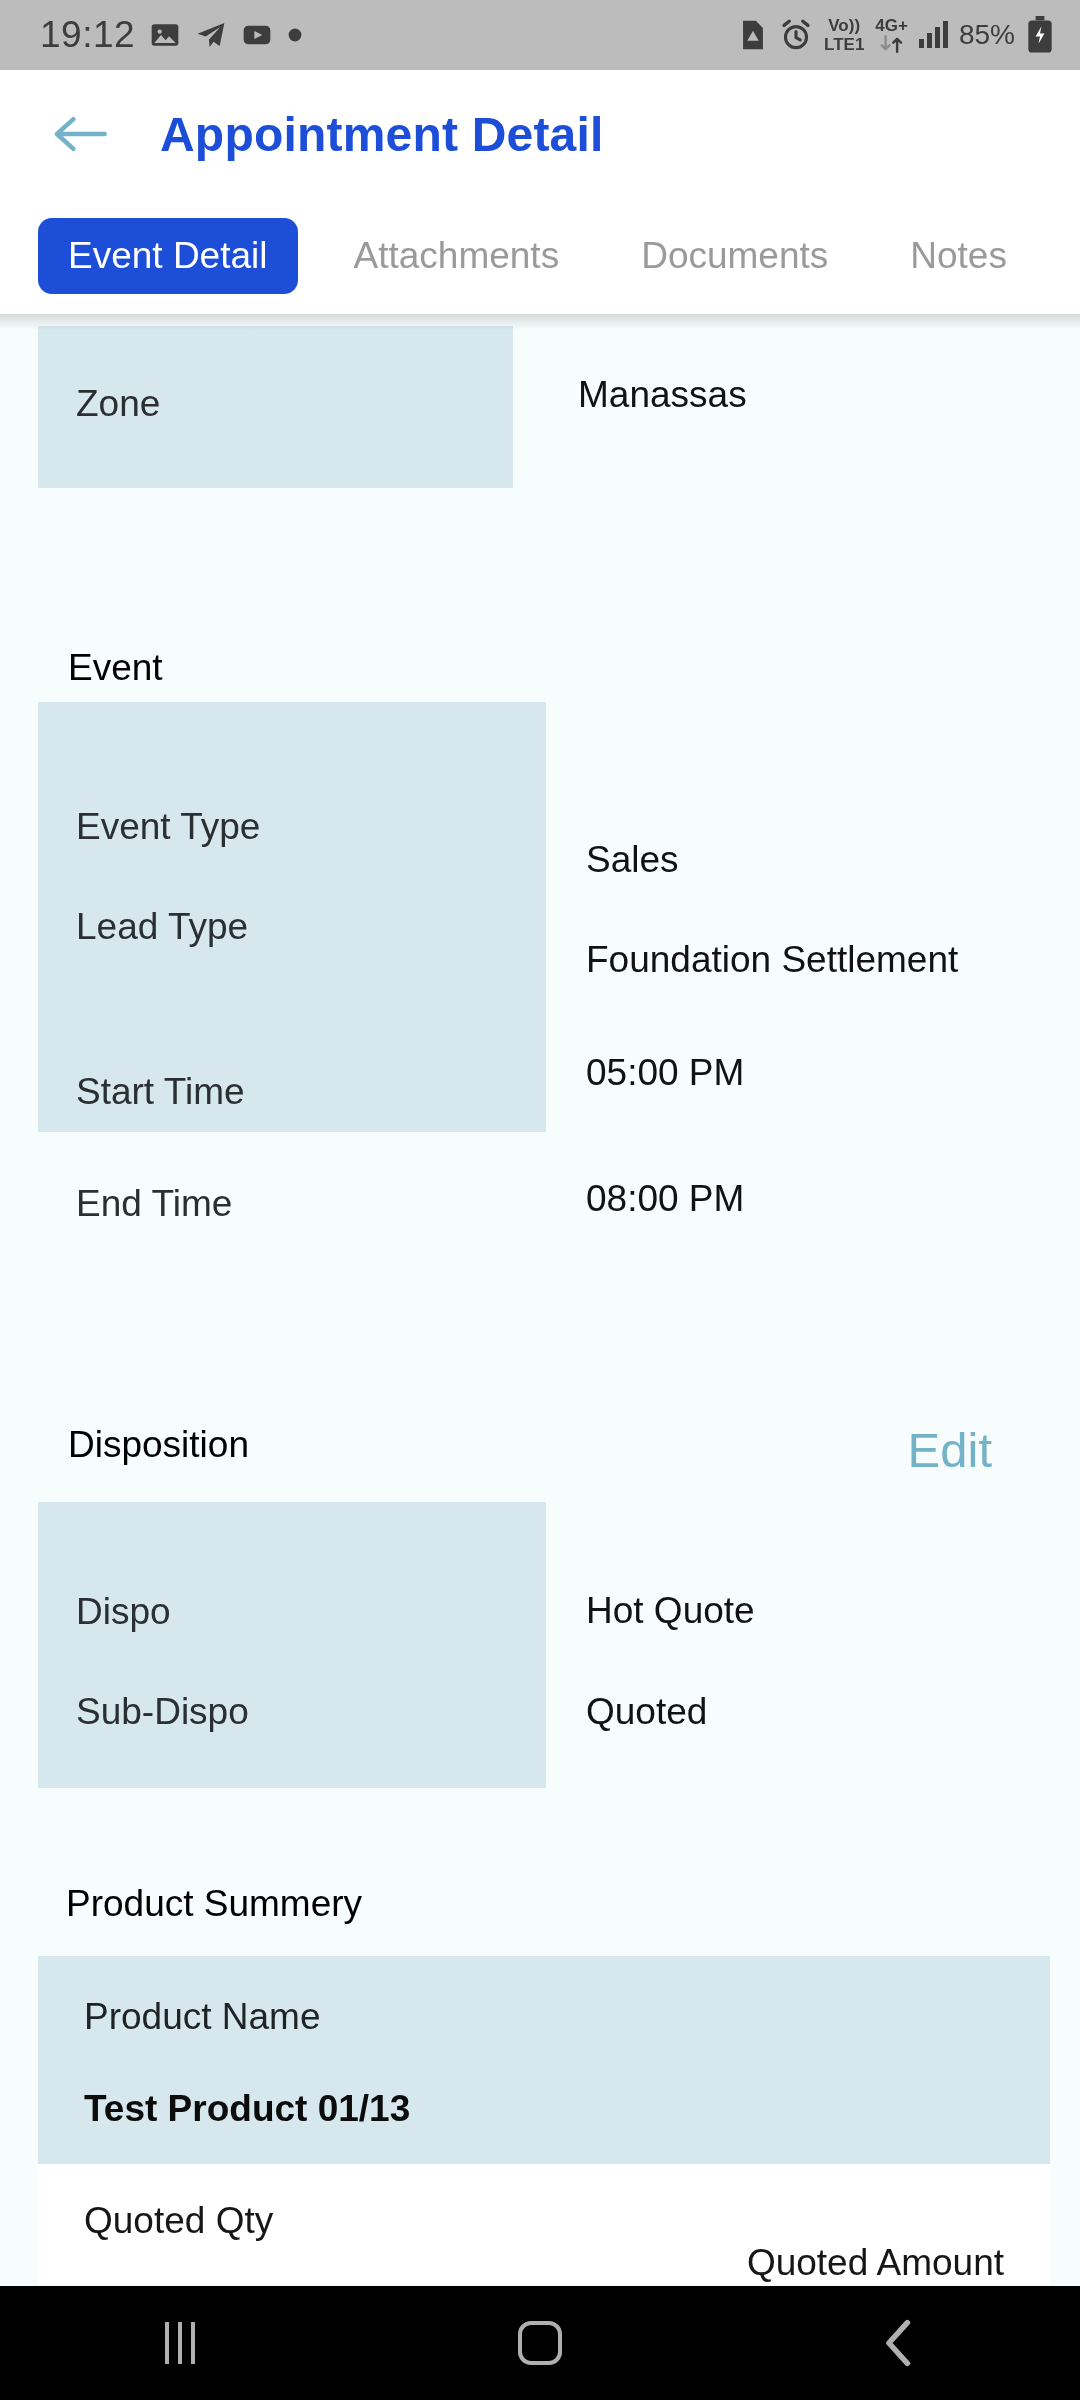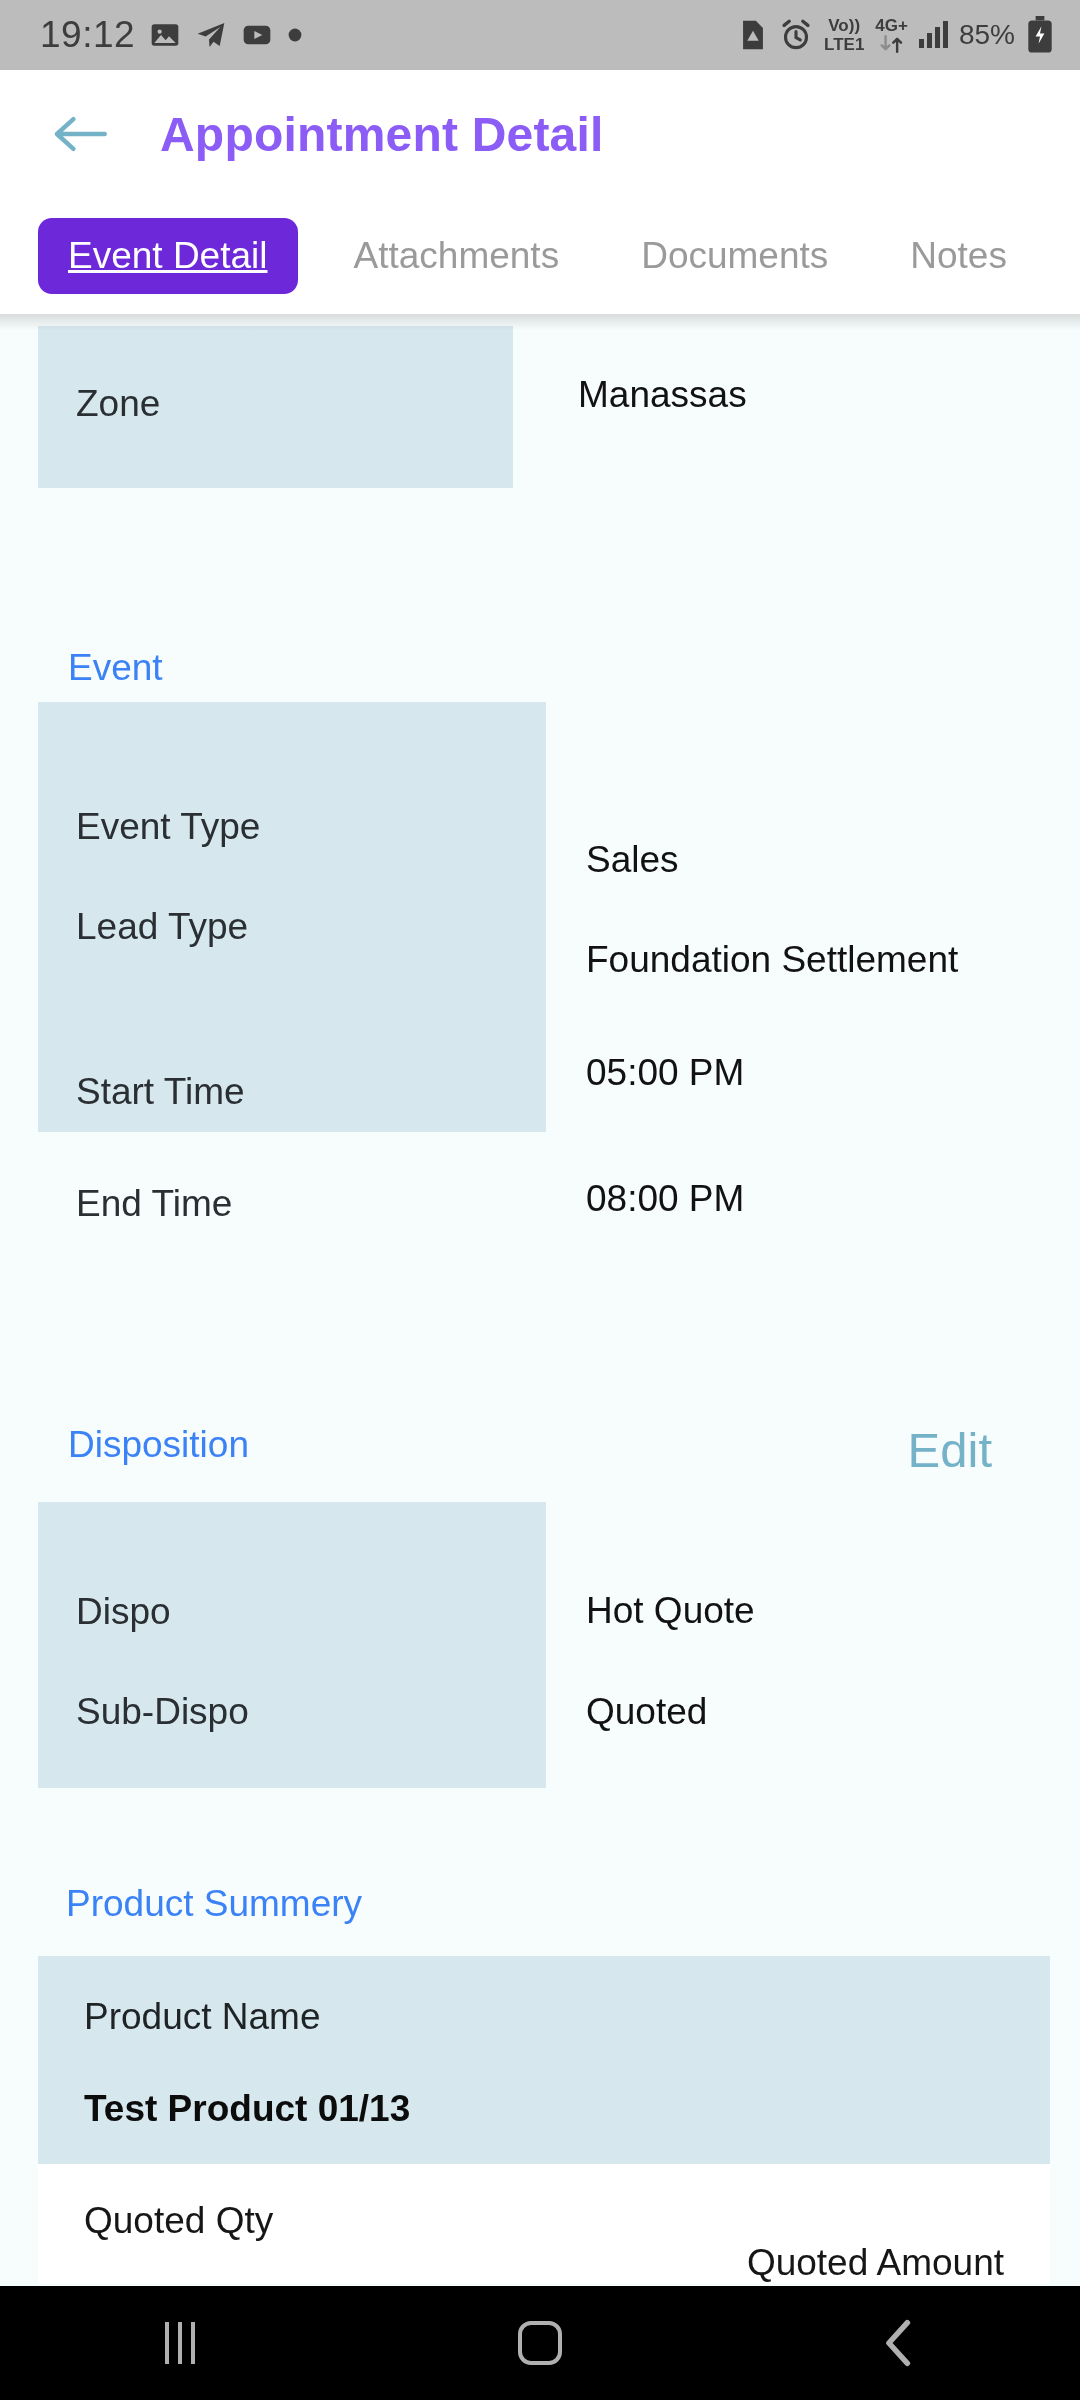--- a/index.html
+++ b/index.html
@@ -31,51 +31,51 @@
   .bars i:nth-child(1){height:9px;} .bars i:nth-child(2){height:15px;}
   .bars i:nth-child(3){height:21px;} .bars i:nth-child(4){height:27px;}
   .batt-text{ font-size:28px; color:#3d3d3d; letter-spacing:0; }
 
   
   .appbar{
     position:absolute; top:70px; left:0; width:1080px; height:128px;
     background:#ffffff; display:flex; align-items:center; padding-left:48px;
   }
   .backarrow{ width:64px; height:64px; display:flex; align-items:center; justify-content:center; }
-  .title{ margin-left:48px; font-size:48px; font-weight:bold; color:#8b5cf6; letter-spacing:.2px; }
+  .title{ margin-left:48px; font-size:48px; font-weight:bold; color:#1d4ed8; letter-spacing:.2px; }
 
   
   .tabs{
     position:absolute; top:198px; left:0; width:1080px; height:116px;
     background:#ffffff; display:flex; align-items:center; padding-left:38px;
     overflow:hidden;
   }
   .tab{ font-size:37px; color:#9a9a9a; white-space:nowrap; padding:0 36px; }
   .tab.active{
-    background:#6d28d9; color:#ffffff; border-radius:14px;
-    padding:17px 30px; margin-right:20px; font-size:37px;text-decoration:underline;
+    background:#1d4ed8; color:#ffffff; border-radius:14px;
+    padding:17px 30px; margin-right:20px; font-size:37px;
   }
   .tab:not(.active){ margin-right:10px; }
 
   .tabshadow{
     position:absolute; top:314px; left:0; width:1080px; height:16px;
     background:linear-gradient(to bottom, rgba(0,0,0,.13), rgba(0,0,0,0));
     pointer-events:none; z-index:5;
   }
 
   
   .content{
     position:absolute; top:314px; left:0; width:1080px; height:1972px;
     background:#f7fcfc; overflow:hidden;
   }
   .labelbox{ background:#d6e7ed; }
   .label{ font-size:37px; color:#2a2f33; }
   .value{ font-size:37px; color:#121212; }
 
-  .section-title{ font-size:37px; color:#3b82f6; }
+  .section-title{ font-size:37px; color:#000000; }
 
   
   .grp-zone{ position:relative; margin-top:12px; }
   .grp-zone .labelbox{
     position:absolute; left:38px; top:0; width:475px; height:162px;
   }
   .grp-zone .label{ position:absolute; left:76px; top:57px; }
   .grp-zone .value{ position:absolute; left:578px; top:48px; }
 
   .hdr-event{ position:absolute; left:68px; top:333px; }

